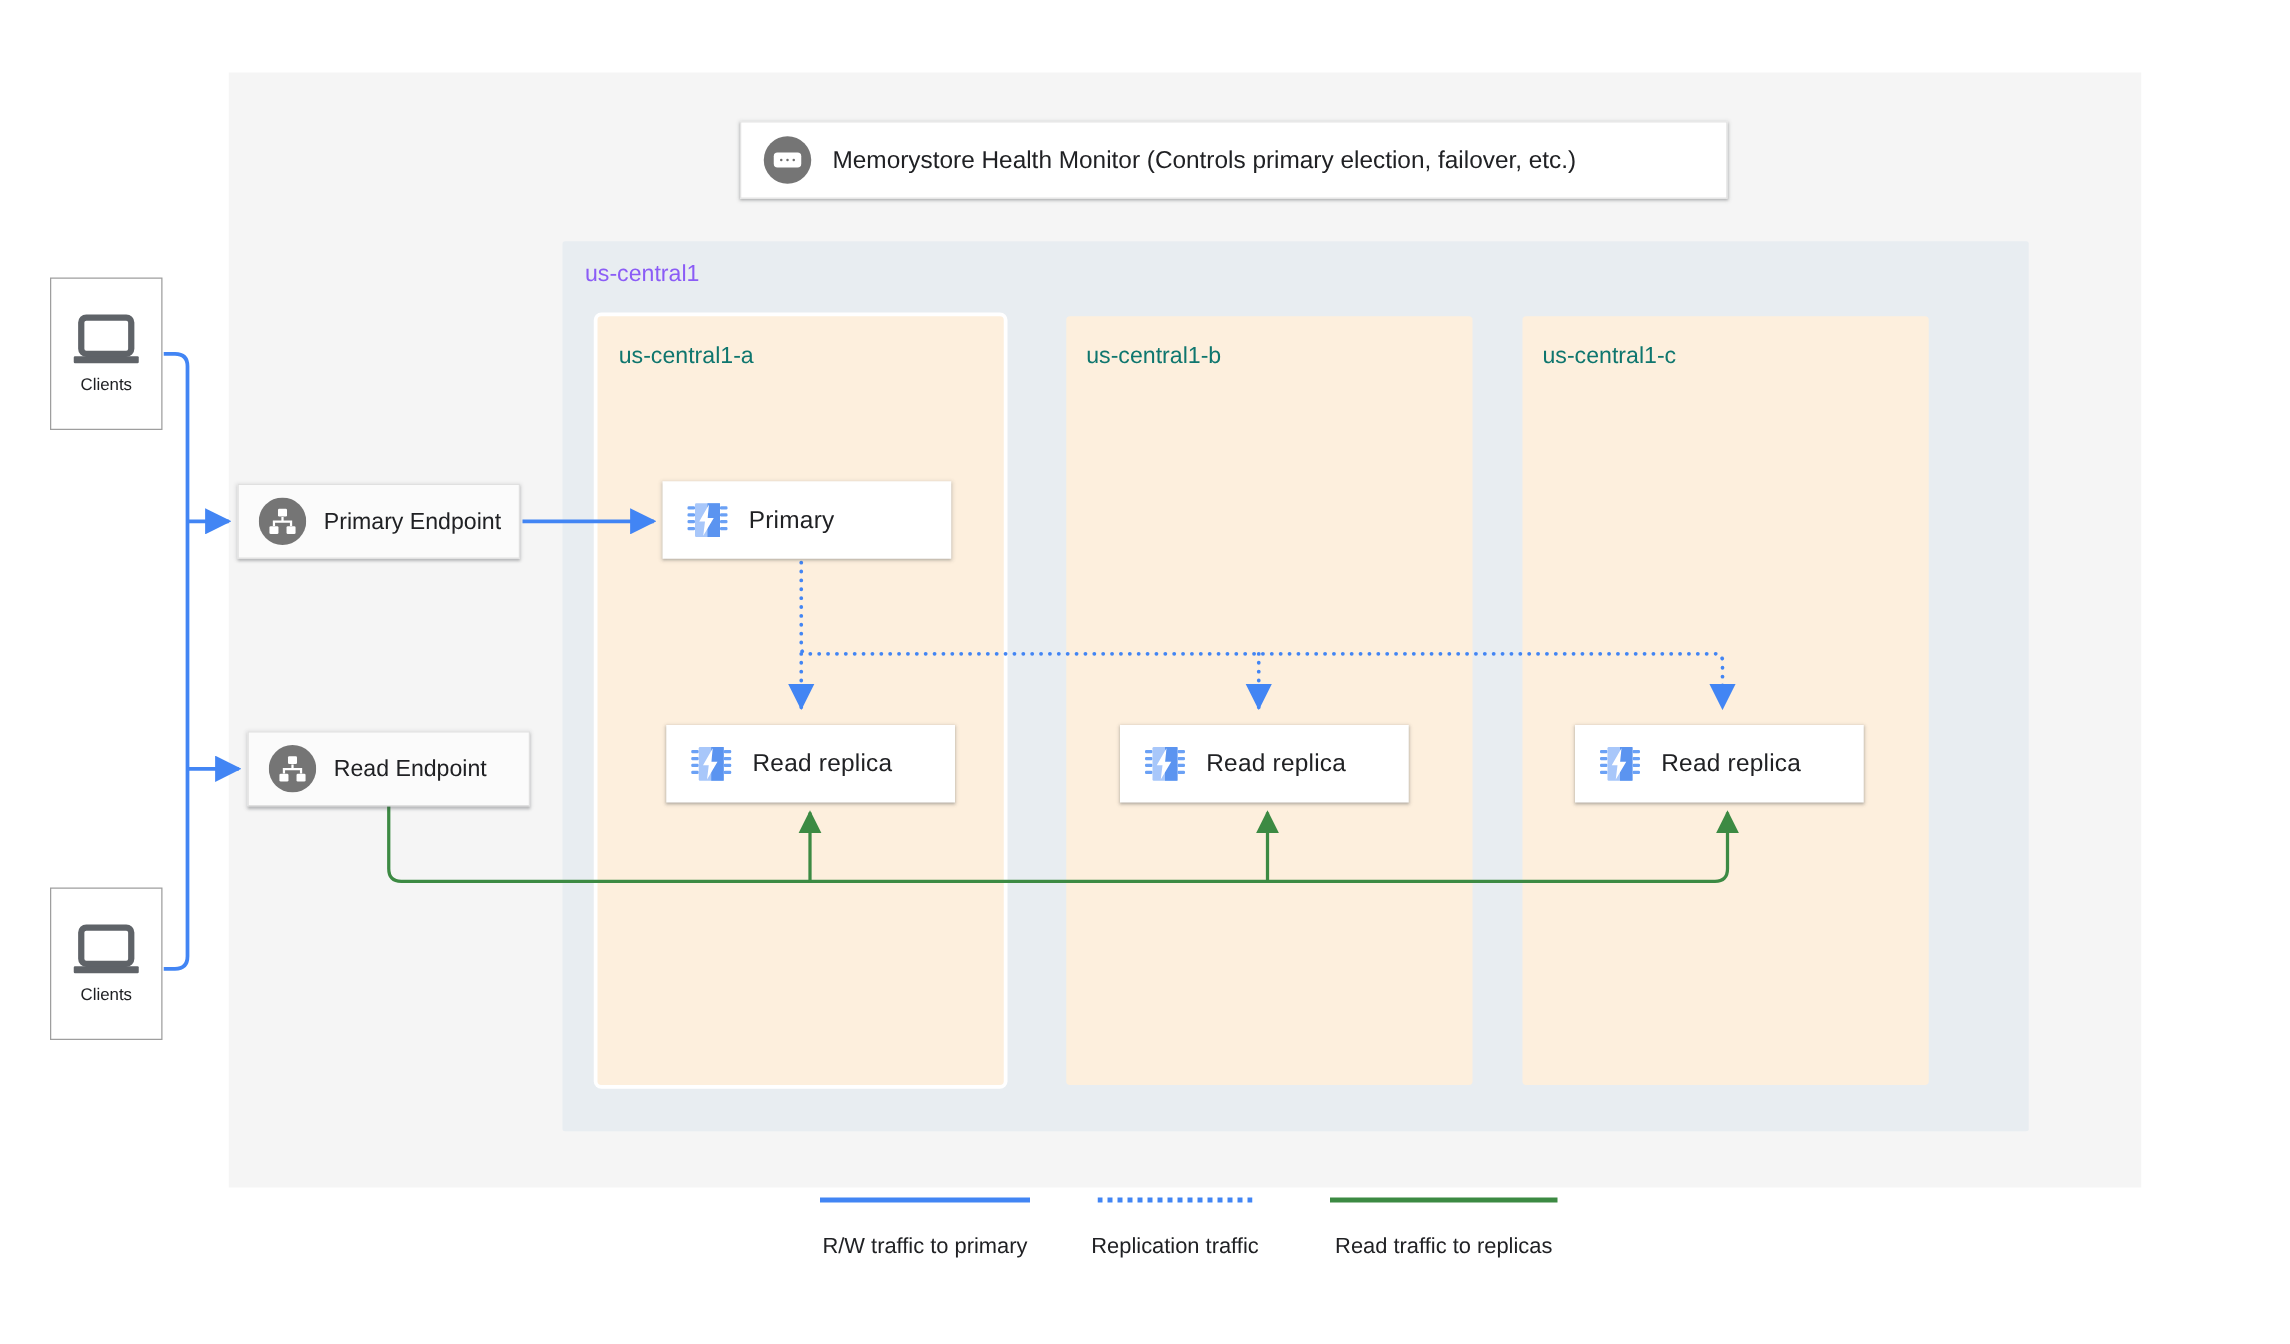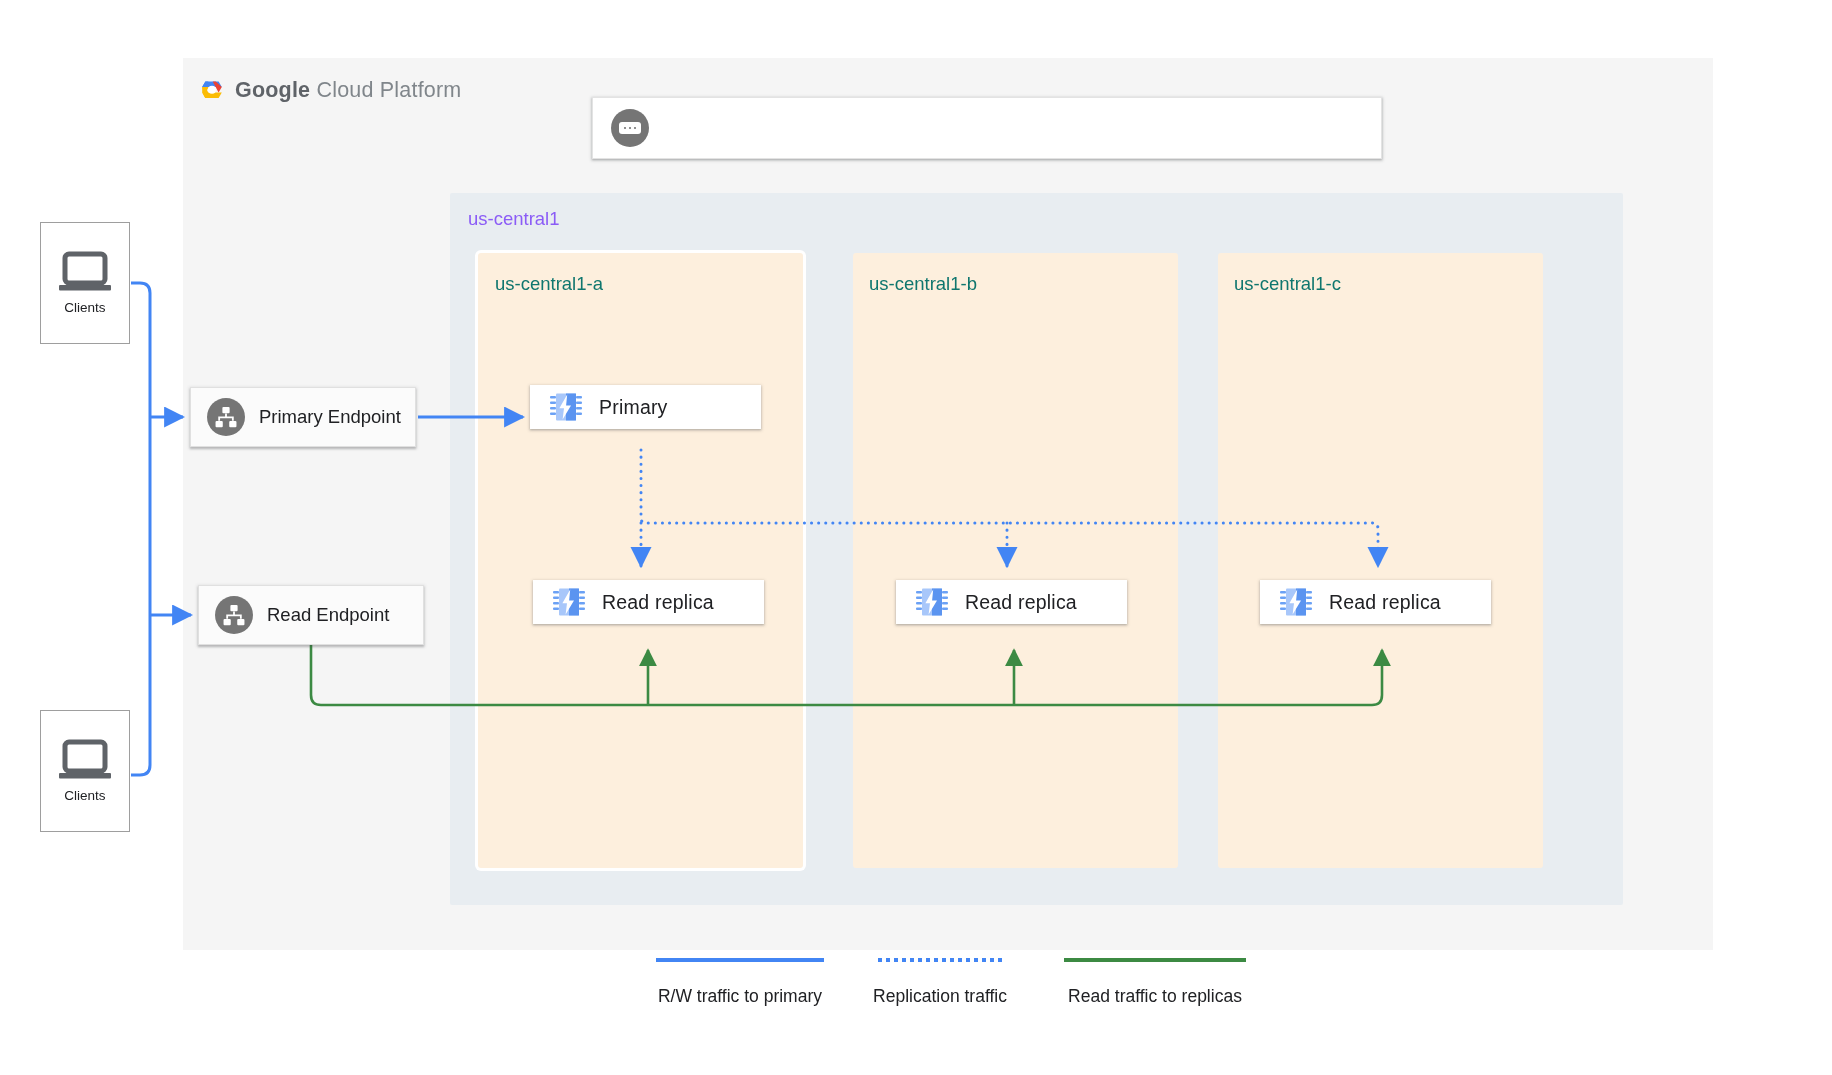--- a/index.html
+++ b/index.html
@@ -101,21 +101,21 @@
     color: #0f766e;
     white-space: nowrap;
   }
   #zone-a-label { left: 495px; }
   #zone-b-label { left: 869px; }
   #zone-c-label { left: 1234px; }
 
   
   .node {
     position: absolute;
-    height: 44px;
+    height: 62px;
     background: #ffffff;
     box-shadow: 0 1px 2px rgba(60,64,67,.28), 0 1px 3px 1px rgba(60,64,67,.14);
     display: flex; align-items: center;
     padding-left: 19px;
     box-sizing: border-box;
   }
   .node .node-label {
     margin-left: 16px;
     font-size: 19.5px;
     color: #202124;
@@ -201,42 +201,30 @@
     white-space: nowrap;
   }
 </style>
 </head>
 <body>
 
 <div id="canvas">
 
   <div class="abs" id="gcp-panel"></div>
 
-  <div class="abs" id="gcp-logo-wrap">
-    <svg id="gcp-logo" viewBox="0 0 32 32">
-      <path d="M8.4 6.2h15.2l3.6 6.3H4.8z" fill="#4285f4"></path>
-      <path d="M27.2 12.5l-3.7 6.4-3.3-6.4-3.4-6.3h3.5z" fill="#ea4335"></path>
-      <path d="M4.8 12.5h7.4l-3.4 6.4 3.4 6.3H8.4z" fill="#fbbc05" transform="translate(0,0)"></path>
-      <path d="M8.4 25.2h15.2l3.6-6.3H4.8z" fill="#fbbc05"></path>
-      <path d="M4.8 12.5l3.6-6.3 3.4 6.3-3.4 6.4-3.6-6.4z" fill="#34a853" opacity="0"></path>
-      <path d="M4.8 12.5h3.5l3.4 6.4-3.4 6.3-3.5-6.3z" fill="#fbbc05"></path>
-      <path d="M4.8 12.5l3.6-6.3h3.5l-3.6 6.3z" fill="#4285f4"></path>
-      <circle cx="16" cy="15.7" r="4.6" fill="#ffffff"></circle>
-    </svg>
-    <div id="gcp-wordmark"><span class="g">Google</span> <span class="c">Cloud Platform</span></div>
-  </div>
 
   <div class="abs" id="health-monitor">
     <div class="monitor-icon">
       <div class="screen">
           <i></i>
           <i></i>
           <i></i>
         </div>
     </div>
+    <div class="label">Memorystore Health Monitor (Controls primary election, failover, etc.)</div>
   </div>
 
   <div class="abs" id="region-box"></div>
   <div class="abs" id="region-label">us-central1</div>
 
   <div class="abs zone" id="zone-a"></div>
   <div class="abs zone" id="zone-b"></div>
   <div class="abs zone" id="zone-c"></div>
 
   <div class="abs zone-label" id="zone-a-label">us-central1-a</div>

